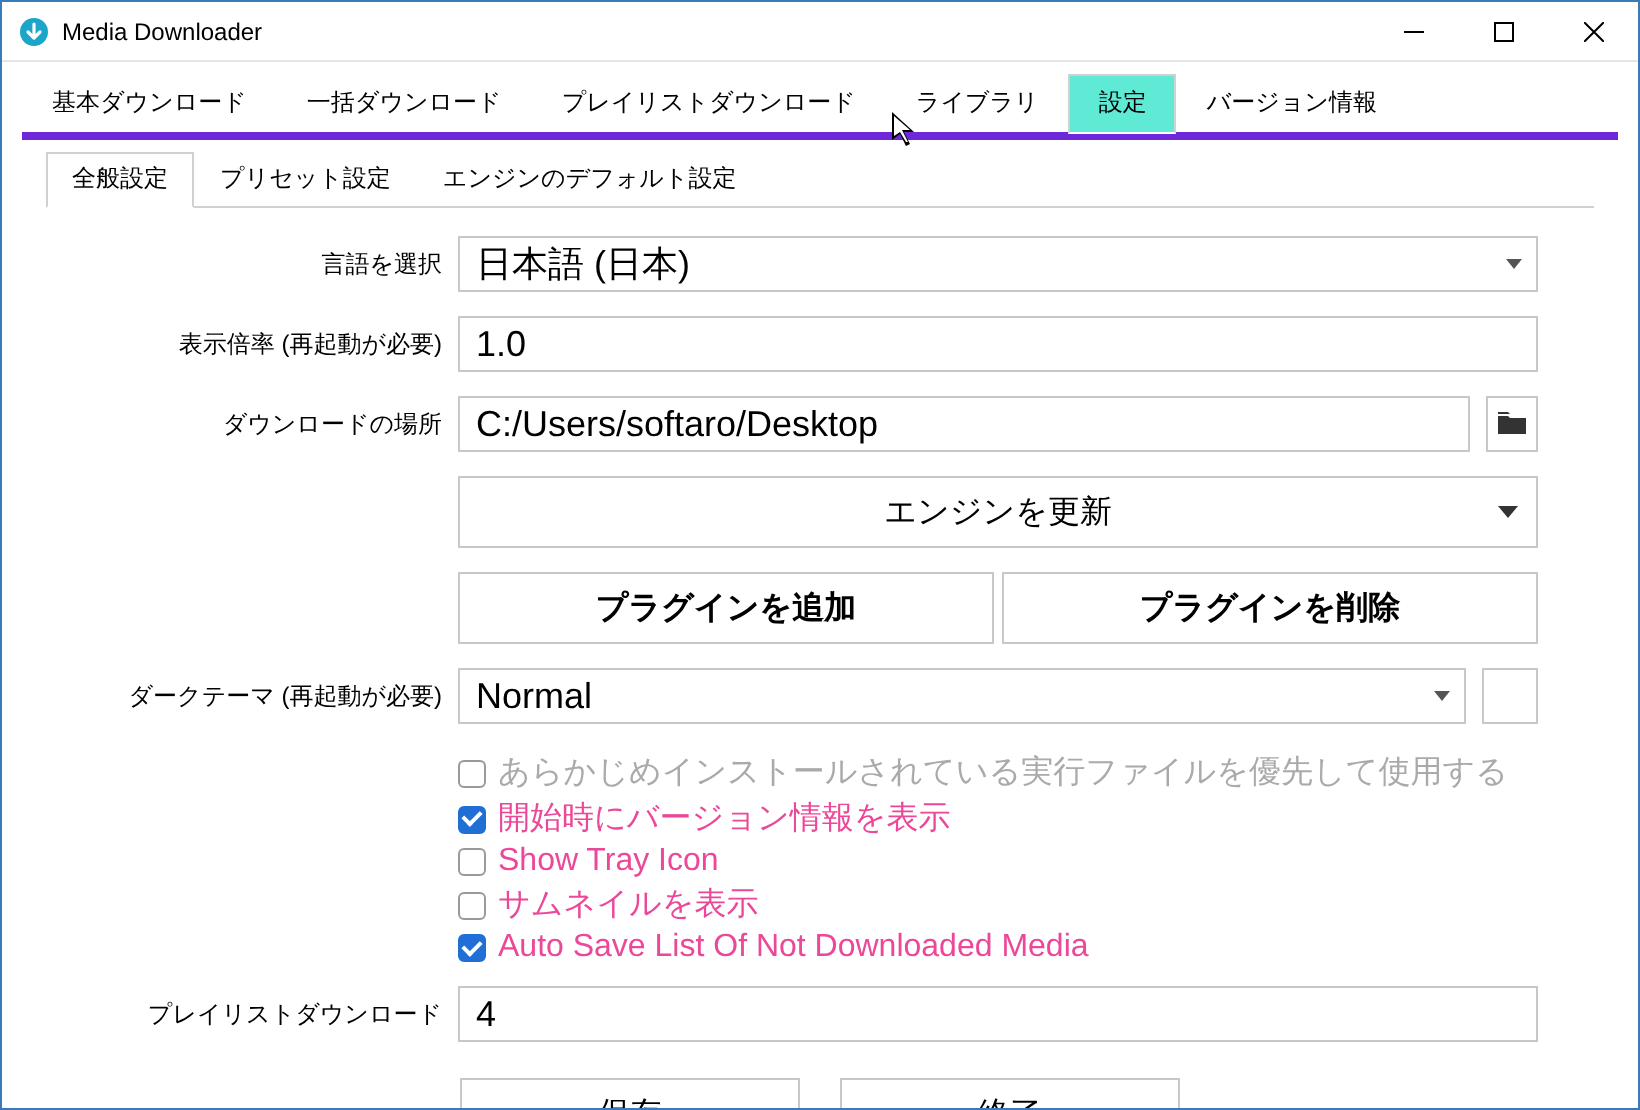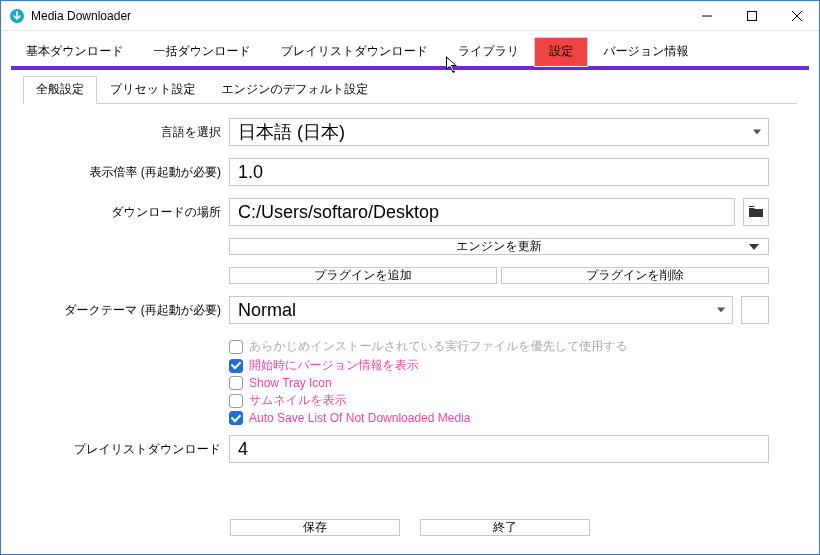--- a/index.html
+++ b/index.html
@@ -35,21 +35,21 @@
     padding: 5px 14px 6px;
     border: 1px solid transparent;
     border-bottom: none;
     margin-bottom: -1px;
     cursor: default;
     color: #000;
     position:relative;
   }
   .main-tab.active {
     border-color: #d0d0d0;
-    background: #ef4444;
+    background: #5eead4;
     border-bottom: 1px solid #fff;
   }
   .cursor-arrow {
     position:absolute; left: 446px; top: 56px; pointer-events:none;
   }
 
   
   .sub-tabs-wrap { padding: 6px 12px 0 12px; flex:1; display:flex; flex-direction:column;}
   .sub-tabs { display: flex; border-bottom: 1px solid #d0d0d0; font-size: 12px; }
   .sub-tab {
@@ -94,35 +94,35 @@
     pointer-events:none;
   }
   .select-wrap.fixed-width { width: calc(100% - 36px); }
 
   .icon-btn {
     width: 28px; height: 28px; border:1px solid #c8c8c8; display:inline-flex; align-items:center; justify-content:center;
     background:#fff;
   }
 
   .btn {
-    height: 17px; border:1px solid #c8c8c8; background:#fff; font-size:12px;
+    height: 36px; border:1px solid #c8c8c8; background:#fff; font-size:16px;
     display:inline-flex; align-items:center; justify-content:center; padding: 0 10px;
     cursor:default;
   }
   .btn-row { display:flex; gap:4px; }
   .btn-row .btn { flex:1; }
   .btn-wide-wrap { position:relative; width:100%; }
   .btn-wide { width:100%; }
   .btn-wide-wrap::after{
     content:""; position:absolute; right:10px; top:50%; transform:translateY(-50%);
     border-left:5px solid transparent; border-right:5px solid transparent; border-top:6px solid #333;
     pointer-events:none;
   }
 
-  .chk-row { display:flex; align-items:center; gap:6px; margin: 2px 0; font-size: 12px; }
+  .chk-row { display:flex; align-items:center; gap:6px; margin: 2px 0; font-size: 16px; }
   .chk {
     width:14px; height:14px; border:1px solid #999; border-radius:3px;
     display:inline-flex; align-items:center; justify-content:center;
     flex-shrink:0;
   }
   .chk.checked { background:#1f6fd6; border-color:#1f6fd6; }
   .chk.checked::after{
     content:""; width:4px; height:7px; border:solid #fff; border-width:0 2px 2px 0;
     transform: rotate(45deg) translate(-1px,-1px);
   }
@@ -222,21 +222,21 @@
           <div class="form-field">
             <div class="btn-wide-wrap">
               <div class="btn btn-wide">エンジンを更新</div>
             </div>
           </div>
         </div>
 
         <div class="form-row">
           <div class="form-label"></div>
           <div class="form-field">
-            <div class="btn-row" style="width:100%;">
+            <div class="btn-row" style="width:100%;font-weight:bold;">
               <div class="btn">プラグインを追加</div>
               <div class="btn">プラグインを削除</div>
             </div>
           </div>
         </div>
 
         <div class="form-row">
           <div class="form-label">ダークテーマ (再起動が必要)</div>
           <div class="form-field">
             <div class="select-wrap fixed-width">

